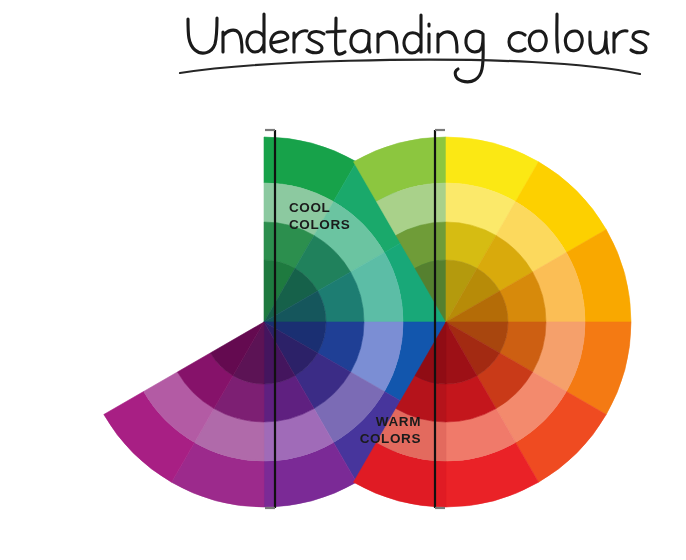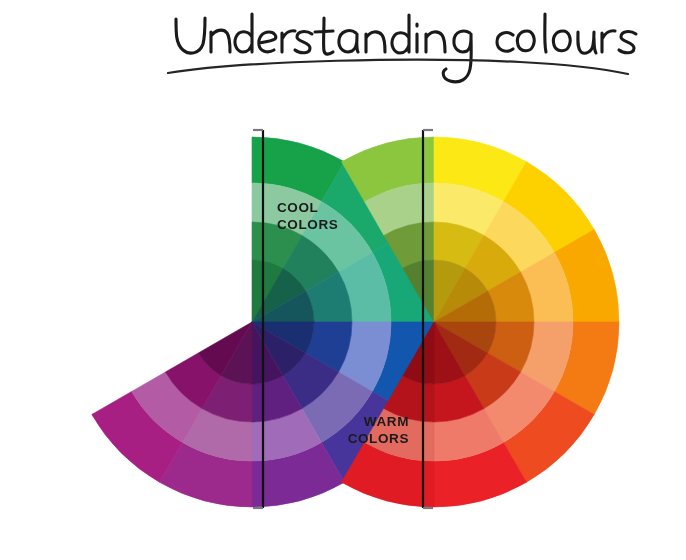--- a/index.html
+++ b/index.html
@@ -4,21 +4,21 @@
 <title>Understanding colours</title>
 <style>
   html,body{margin:0;padding:0;}
   body{
     width:686px;height:560px;
     background:#ffffff;
     font-family:"Liberation Sans", sans-serif;
     overflow:hidden;
     position:relative;
   }
-  #stage{position:absolute;left:0;top:0;width:602px;height:560px;}
+  #stage{position:absolute;left:12px;top:0;width:602px;height:560px;}
   svg{display:block;}
   .title-path{fill:#1a1a1a;}
   .swash{fill:none;stroke:#262626;stroke-width:2.2;stroke-linecap:round;}
   .bracket{stroke:#111111;stroke-width:2.2;fill:none;stroke-linecap:butt;}
   .bracket-tick{stroke:#7a7a7a;stroke-width:2.2;fill:none;}
   .lbl{
     font-family:"Liberation Sans", sans-serif;
     font-weight:bold;
     font-size:13.5px;
     letter-spacing:0.6px;

